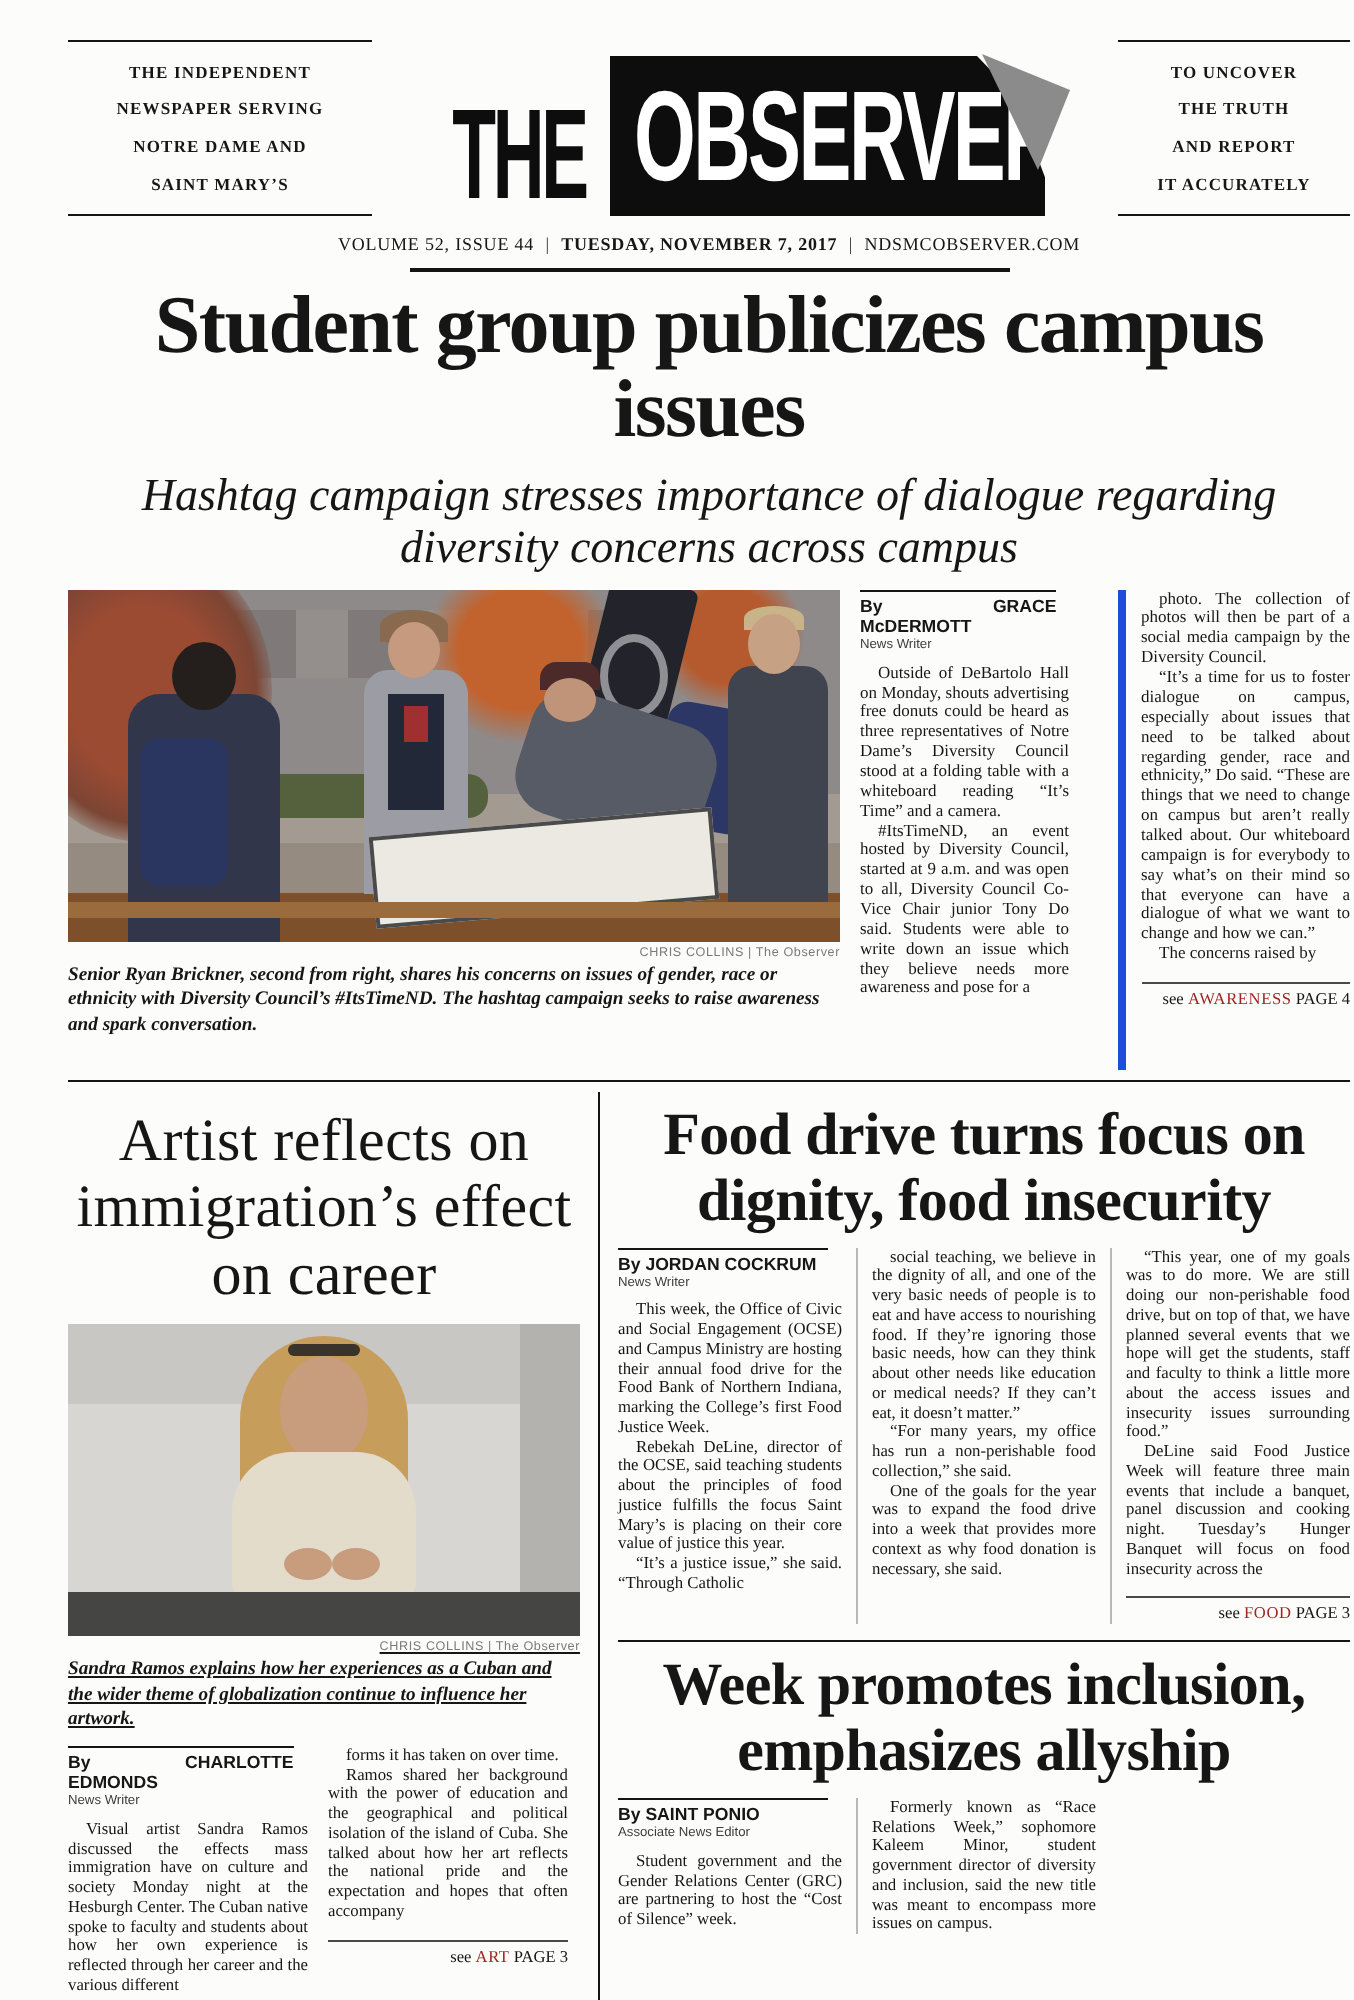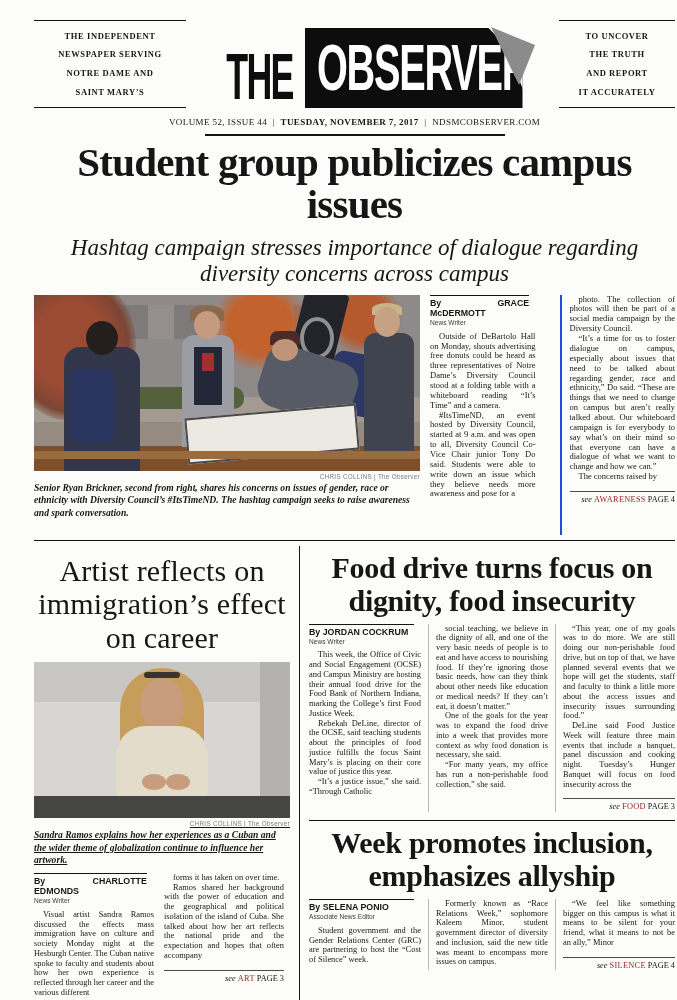--- a/index.html
+++ b/index.html
@@ -37,27 +37,27 @@
   .lead-headline { margin:6px 18px 0; text-align:center; font-size:41px; line-height:1.02;
                    font-weight:700; letter-spacing:-.8px; }
   .lead-subhead { text-align:center; font-style:italic; font-size:23px; margin:9px 14px 8px; }
   .lead-row { display:flex; margin:4px 18px 0; height:240px; overflow:hidden; }
   .lead-figure { width:386px; margin:0; }
   .credit { text-align:right; font-family:"Liberation Sans",sans-serif; font-size:6.3px; color:#7a7a7a;
             letter-spacing:.3px; margin-top:2px; }
   .caption { font-weight:700; font-style:italic; font-size:9.6px; line-height:1.3; margin-top:2px; }
   .lead-col { width:117px; font-size:8.5px; line-height:1.16; text-align:justify; }
   .col-first { margin-left:10px; }
-  .col-ruled { border-left:2px solid #1d4ed8; padding-left:8px; margin-left:24px; }
+  .col-ruled { border-left:4px solid #1d4ed8; padding-left:8px; margin-left:24px; }
   p { margin:0; text-indent:9px; }
   .byline-block { border-top:1.5px solid #141414; width:94%; padding-top:2px; margin-bottom:5px; }
   .byline { font-family:"Liberation Sans",sans-serif; font-weight:700; font-size:8.8px; }
   .byrole { font-family:"Liberation Sans",sans-serif; font-size:6.6px; color:#3c3c3c; margin-top:1px; }
   .jump { border-top:1px solid #4a4a4a; margin-top:9px; padding-top:3px; text-align:right; font-size:8.3px; }
-  .jump-see { font-style:italic; }
+  .jump-see { }
   .jump-section { color:#9e2420; letter-spacing:.3px; }
   .jump-page { font-weight:400; }
 
   
   .photo-main { width:386px; height:176px; position:relative; overflow:hidden;
                 background:linear-gradient(#8f8a8a 0 58%, #a39b92 58% 72%, #958b80 72% 86%, #7d4f2a 86% 100%); }
   .pm { position:absolute; }
   .pm-win1 { left:20px; top:10px; width:340px; height:34px; background:repeating-linear-gradient(to right,#6e6a68 0 34px,#999490 34px 60px); opacity:.5; }
   .pm-tree1 { left:-28px; top:-24px; width:130px; height:150px; border-radius:50%;
               background:radial-gradient(#9c4b33 0 40%, #7c4534 62%, rgba(120,70,50,0) 74%); }
@@ -287,55 +287,47 @@
           <div class="byline-block">
             <div class="byline">By JORDAN COCKRUM</div>
             <div class="byrole">News Writer</div>
           </div>
           <p>This week, the Office of Civic and Social Engagement (OCSE) and Campus Ministry are hosting their annual food drive for the Food Bank of Northern Indiana, marking the College’s first Food Justice Week.</p>
           <p>Rebekah DeLine, director of the OCSE, said teaching students about the principles of food justice fulfills the focus Saint Mary’s is placing on their core value of justice this year.</p>
           <p>“It’s a justice issue,” she said. “Through Catholic</p>
         </div>
         <div class="f-col">
           <p>social teaching, we believe in the dignity of all, and one of the very basic needs of people is to eat and have access to nourishing food. If they’re ignoring those basic needs, how can they think about other needs like education or medical needs? If they can’t eat, it doesn’t matter.”</p>
+          <p>“For many years, my office has run a non-perishable food collection,” she said.</p>
           <p>One of the goals for the year was to expand the food drive into a week that provides more context as why food donation is necessary, she said.</p>
-          <p>“For many years, my office has run a non-perishable food collection,” she said.</p>
         </div>
         <div class="f-col">
           <p>“This year, one of my goals was to do more. We are still doing our non-perishable food drive, but on top of that, we have planned several events that we hope will get the students, staff and faculty to think a little more about the access issues and insecurity issues surrounding food.”</p>
           <p>DeLine said Food Justice Week will feature three main events that include a banquet, panel discussion and cooking night. Tuesday’s Hunger Banquet will focus on food insecurity across the</p>
           <div class="jump">
             <span class="jump-see">see</span>
             <span class="jump-section">FOOD</span>
             <span class="jump-page">PAGE 3</span>
           </div>
         </div>
       </div>
 
       <div class="right-hrule"></div>
 
       <h2 class="big-headline">Week promotes inclusion, emphasizes allyship</h2>
       <div class="cols3">
         <div class="f-col">
           <div class="byline-block">
-            <div class="byline">By SELENA PONIO</div>
+            <div class="byline">By SAINT PONIO</div>
             <div class="byrole">Associate News Editor</div>
           </div>
           <p>Student government and the Gender Relations Center (GRC) are partnering to host the “Cost of Silence” week.</p>
         </div>
         <div class="f-col">
           <p>Formerly known as “Race Relations Week,” sophomore Kaleem Minor, student government director of diversity and inclusion, said the new title was meant to encompass more issues on campus.</p>
-        </div>
-        <div class="f-col">
-          <p>“We feel like something bigger on this campus is what it means to be silent for your friend, what it means to not be an ally,” Minor</p>
-          <div class="jump">
-            <span class="jump-see">see</span>
-            <span class="jump-section">SILENCE</span>
-            <span class="jump-page">PAGE 4</span>
-          </div>
         </div>
       </div>
     </div>
   </section>
 
   <section class="banner-row">
 
     <div class="banner-cell">
       <div class="banner-box bb-asknd">
         

